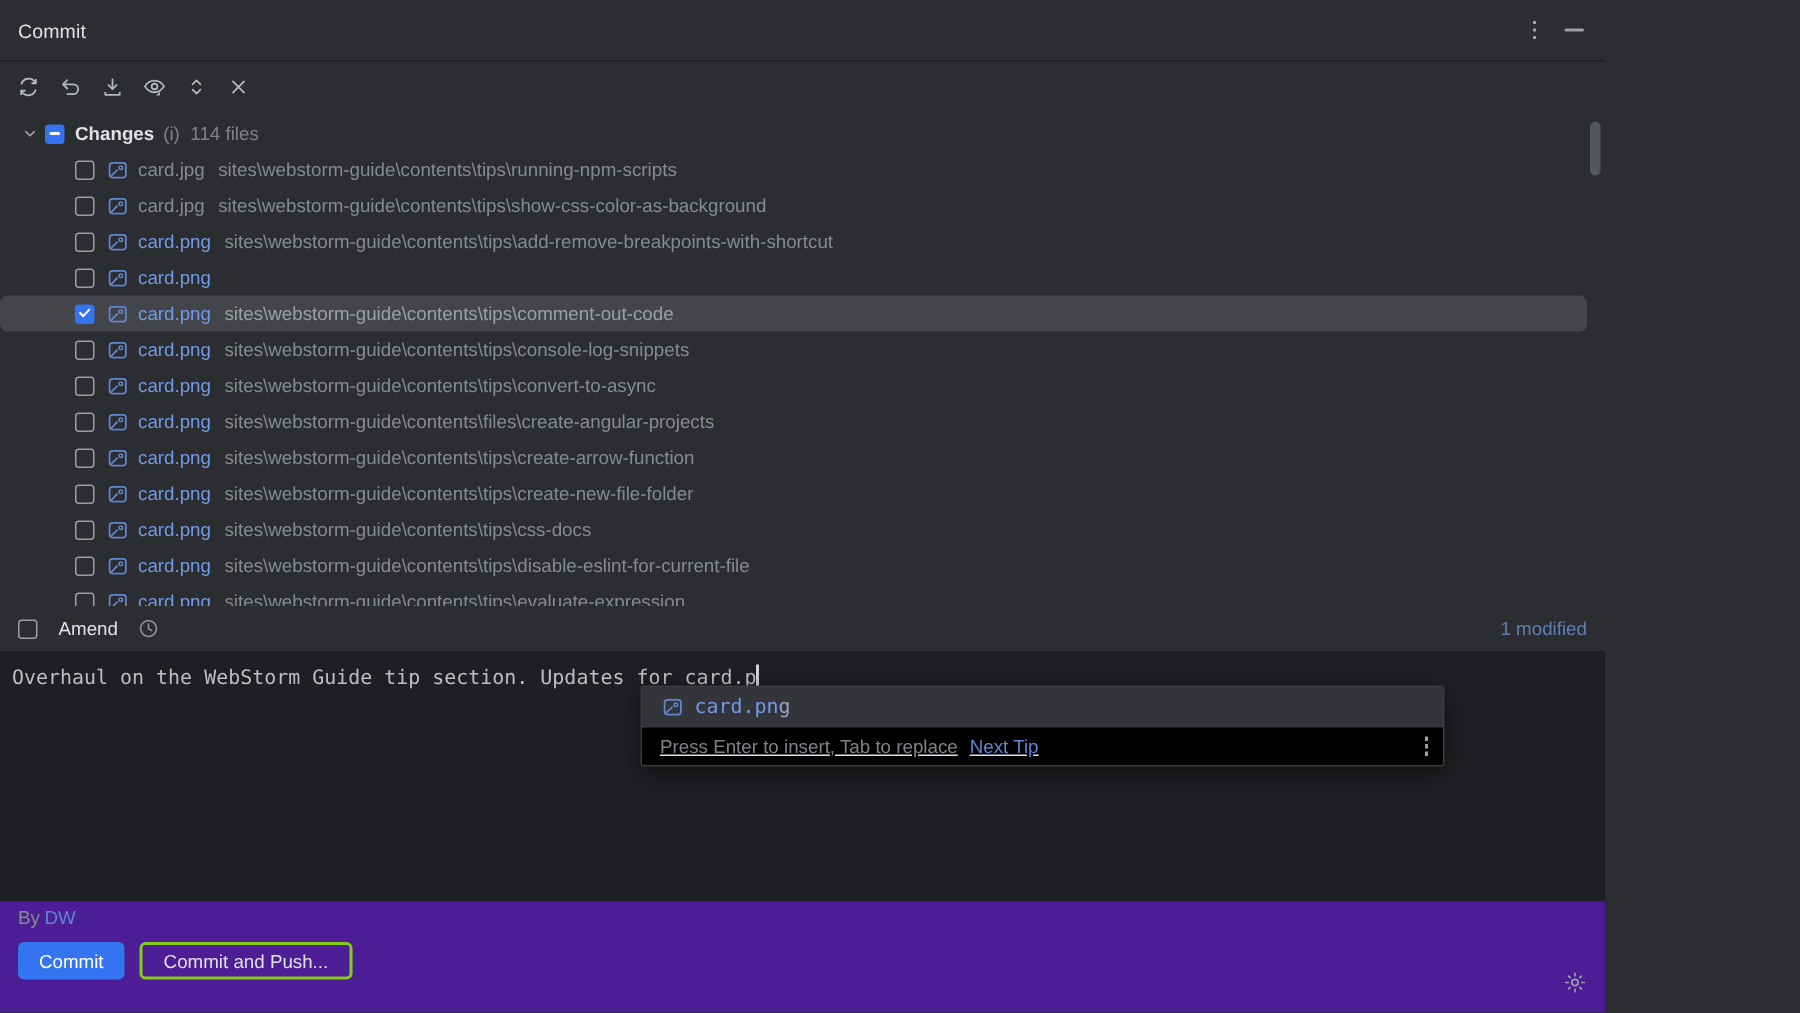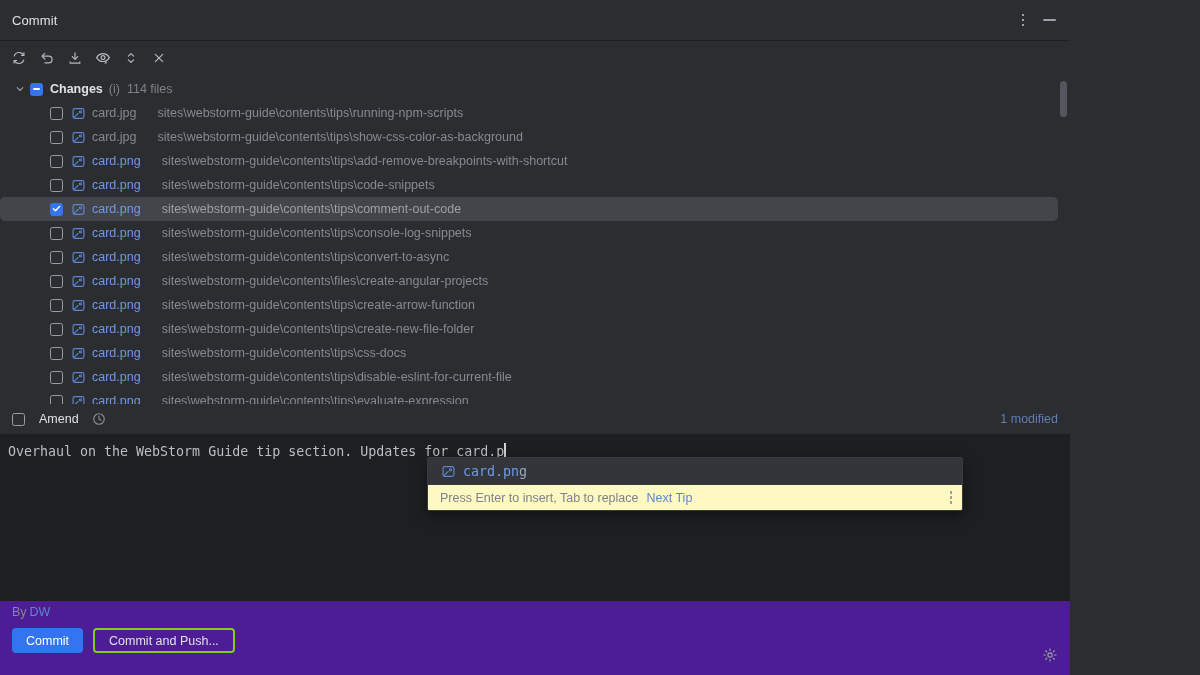--- a/index.html
+++ b/index.html
@@ -165,21 +165,21 @@
   .ficon {
     width: 16px;
     height: 16px;
     min-width: 16px;
     margin-right: 6px;
     display: flex;
     align-items: center;
     justify-content: center;
   }
   .fname {
-    margin-right: 21px;
+    margin-right: 9px;
     font-size: 12.5px;
   }
   .fname.active { color: #6f9ae8; }
   .fname.muted  { color: #868a91; }
   .fpath {
     color: #868a91;
     font-size: 12.5px;
   }
   .row.selected .fpath { color: #9ba0a6; }
 
@@ -281,22 +281,23 @@
     font-family: "DejaVu Sans Mono", monospace;
     font-size: 13.3px;
     color: #6f9ae8;
   }
   .popup-item .ptext .tail { color: #9aa6bb; }
   .popup-foot {
     height: 25px;
     display: flex;
     align-items: center;
     padding: 0 10px 0 12px;
-    background: #fef9c3;
+    background: #000000;
     border-top: 1px solid #393b40;
+    text-decoration: underline;
   }
   .popup-foot .hint {
     color: #7f8288;
     font-size: 12.5px;
     margin-right: 8px;
   }
   .popup-foot .link {
     color: #5f86cf;
     font-size: 12.5px;
   }
@@ -477,21 +478,20 @@
         <div class="row file-row">
           <span class="cb empty"></span>
           <span class="ficon">
             <svg width="15" height="15" viewBox="0 0 16 16" fill="none">
       <rect x="2.2" y="2.8" width="11.6" height="10.4" rx="2" stroke="#5f86cf" stroke-width="1.25"></rect>
       <circle cx="10.2" cy="6.2" r="1.25" stroke="#5f86cf" stroke-width="1.1"></circle>
       <path d="M3.1 12.4 7.6 7.9" stroke="#5f86cf" stroke-width="1.25" stroke-linecap="round"></path>
     </svg>
           </span>
           <span class="fname active">card.png</span>
-          <span class="fpath">sites\webstorm-guide\contents\tips\code-snippets</span>
         </div>
         <div class="row file-row selected">
           <span class="cb checked">
             <span class="mark"><svg width="9" height="9" viewBox="0 0 10 10" fill="none" stroke="#ffffff" stroke-width="1.6">
       <path d="M1.6 5.2 3.9 7.5 8.3 2.7" stroke-linecap="round" stroke-linejoin="round"></path>
     </svg></span>
           </span>
           <span class="ficon">
             <svg width="15" height="15" viewBox="0 0 16 16" fill="none">
       <rect x="2.2" y="2.8" width="11.6" height="10.4" rx="2" stroke="#5f86cf" stroke-width="1.25"></rect>

